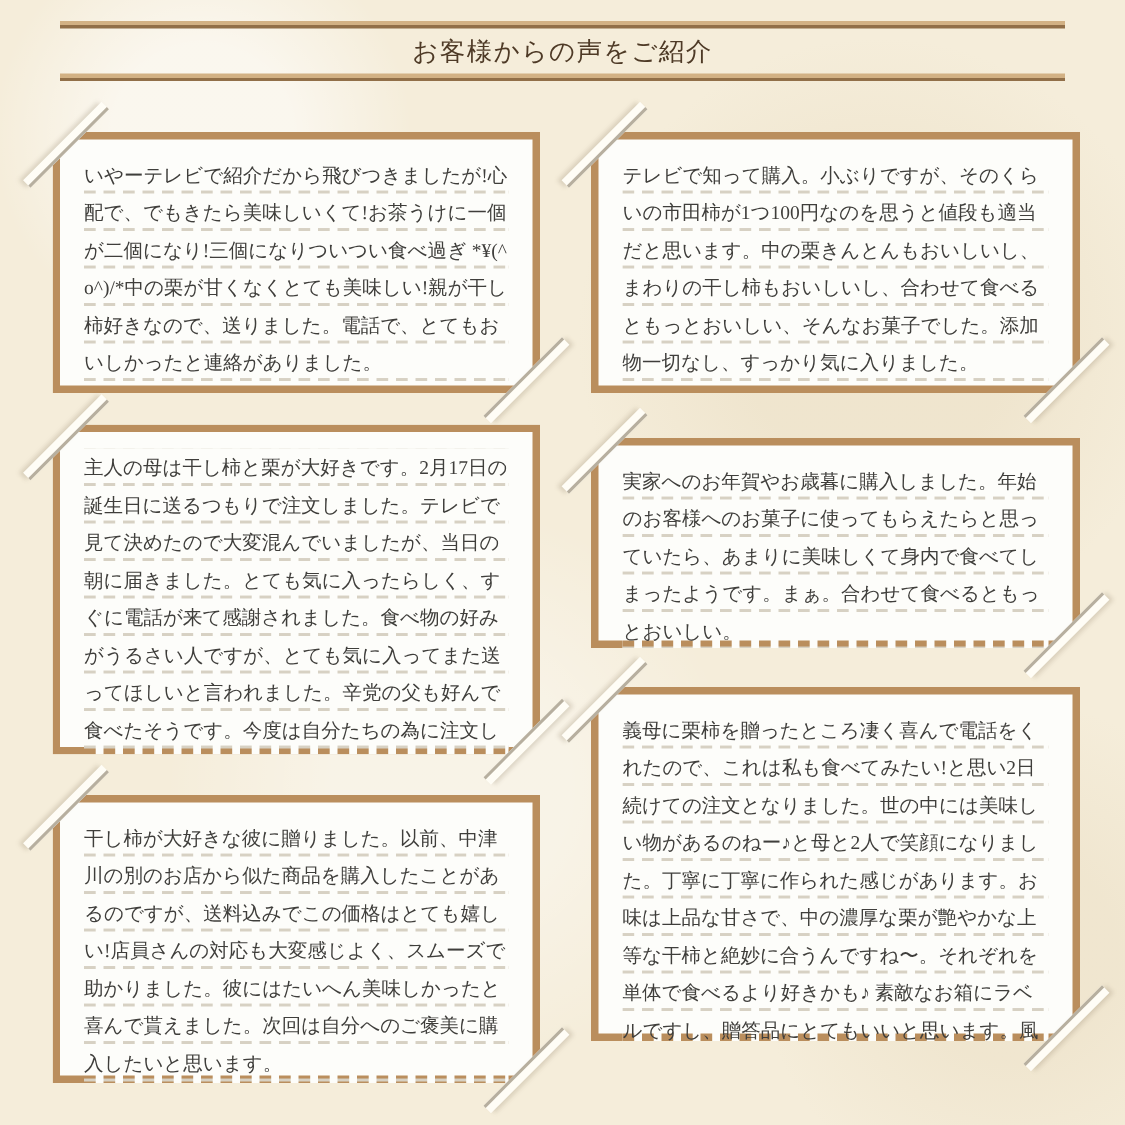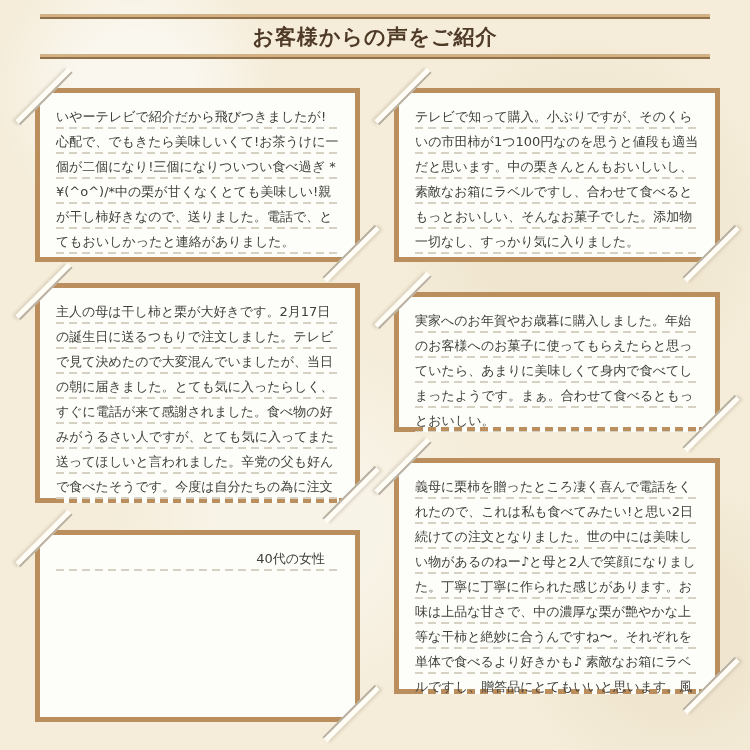--- a/index.html
+++ b/index.html
@@ -22,40 +22,41 @@
   }
 
   .header { position: absolute; left: 40px; right: 40px; top: 14px; z-index: 1; }
   .rule {
     height: 5px;
     background: linear-gradient(to bottom, #d2b184 0 3px, #916f48 3px 5px);
   }
   .title {
     margin: 4px 0 3px 0;
     text-align: center;
-    font-size: 21px;
-    font-weight: bold;
+    font-size: 17px;
+    font-weight: normal;
     letter-spacing: 1px;
     color: #4e3a26;
   }
 
   .card-wrap { position: absolute; z-index: 1; }
   .card {
     position: absolute; inset: 0;
     background: #fdfdfa;
     border: 5px solid #ba8e5d;
     clip-path: polygon(22px 0, 100% 0, 100% calc(100% - 22px),
                        calc(100% - 22px) 100%, 0 100%, 0 22px);
   }
   .card-lines {
     margin: 11px 16px 4px 16px;
     background-image:
       repeating-linear-gradient(90deg, rgba(253,253,250,0) 0 8px, #fdfdfa 8px 13px),
       linear-gradient(to bottom, rgba(0,0,0,0) 0 23px, #d7d1c3 23px 25px);
     background-size: 13px 100%, 100% 25px;
+    font-family: Liberation Serif, serif;
   }
   .card-text {
     margin: 0;
     font-size: 13px;
     line-height: 25px;
     color: #3f3e3b;
     overflow-wrap: anywhere;
     word-break: break-all;
   }
   .card-author {
@@ -108,21 +109,21 @@
       <p class="card-text">いやーテレビで紹介だから飛びつきましたが!心配で、でもきたら美味しいくて!お茶うけに一個が二個になり!三個になりついつい食べ過ぎ *¥(^o^)/*中の栗が甘くなくとても美味しい!親が干し柿好きなので、送りました。電話で、とてもおいしかったと連絡がありました。</p>
     </div>
   </div>
   <div class="crease tl"></div>
   <div class="crease br"></div>
 </div>
 
 <div class="card-wrap c2">
   <div class="card">
     <div class="card-lines">
-      <p class="card-text">テレビで知って購入。小ぶりですが、そのくらいの市田柿が1つ100円なのを思うと値段も適当だと思います。中の栗きんとんもおいしいし、素敵なお箱にラベルですし、合わせて食べるともっとおいしい、そんなお菓子でした。添加物一切なし、すっかり気に入りました。</p>
+      <p class="card-text">テレビで知って購入。小ぶりですが、そのくらいの市田柿が1つ100円なのを思うと値段も適当だと思います。中の栗きんとんもおいしいし、まわりの干し柿もおいしいし、合わせて食べるともっとおいしい、そんなお菓子でした。添加物一切なし、すっかり気に入りました。</p>
     </div>
   </div>
   <div class="crease tl"></div>
   <div class="crease br"></div>
 </div>
 
 <div class="card-wrap c3">
   <div class="card">
     <div class="card-lines">
       <p class="card-text">主人の母は干し柿と栗が大好きです。2月17日の誕生日に送るつもりで注文しました。テレビで見て決めたので大変混んでいましたが、当日の朝に届きました。とても気に入ったらしく、すぐに電話が来て感謝されました。食べ物の好みがうるさい人ですが、とても気に入ってまた送ってほしいと言われました。辛党の父も好んで食べたそうです。今度は自分たちの為に注文しようと思っています。</p>
@@ -140,20 +141,21 @@
       <p class="card-author">30代の女性</p>
     </div>
   </div>
   <div class="crease tl"></div>
   <div class="crease br"></div>
 </div>
 
 <div class="card-wrap c5">
   <div class="card">
     <div class="card-lines">
+      <p class="card-text">干し柿が大好きな彼に贈りました。以前、中津川の別のお店から似た商品を購入したことがあるのですが、送料込みでこの価格はとても嬉しい!店員さんの対応も大変感じよく、スムーズで助かりました。彼にはたいへん美味しかったと喜んで貰えました。次回は自分へのご褒美に購入したいと思います。</p>
       <p class="card-author">40代の女性</p>
     </div>
   </div>
   <div class="crease tl"></div>
   <div class="crease br"></div>
 </div>
 
 <div class="card-wrap c6">
   <div class="card">
     <div class="card-lines">

